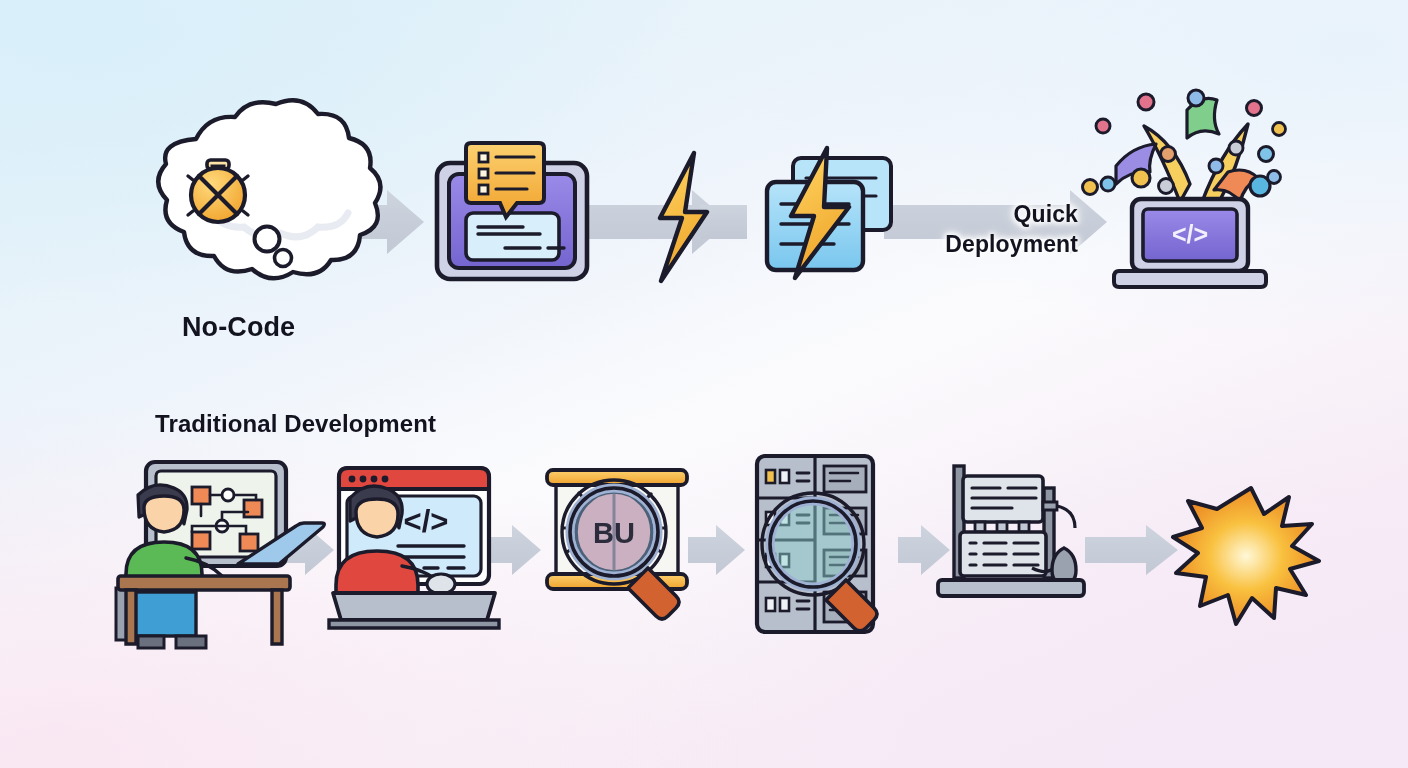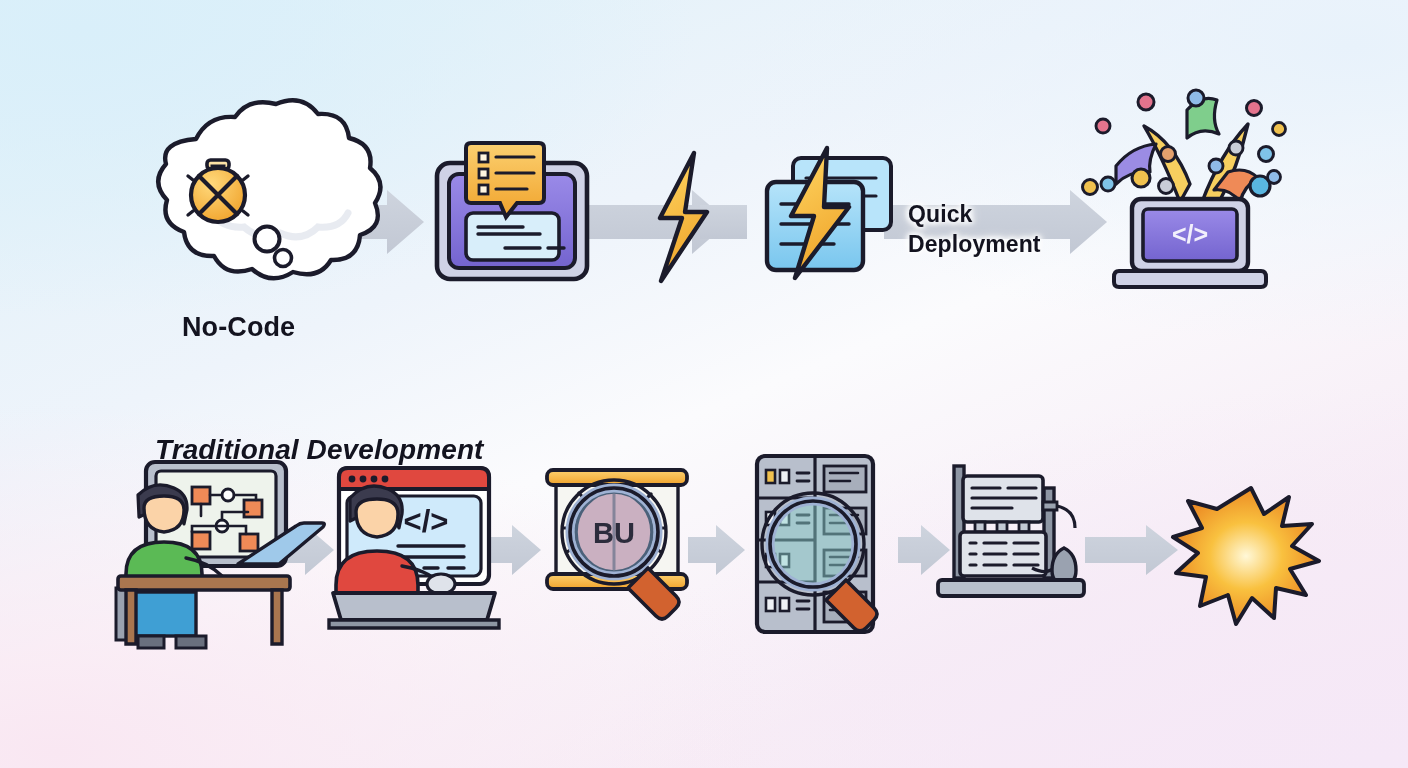--- a/index.html
+++ b/index.html
@@ -11,24 +11,24 @@
       radial-gradient(ellipse 75% 65% at 96% 6%, #e8f2fb 0%, rgba(232,242,251,0) 60%),
       radial-gradient(ellipse 80% 70% at 4% 98%, #f9e7f2 0%, rgba(249,231,242,0) 65%),
       radial-gradient(ellipse 85% 75% at 98% 99%,#f5e8f7 0%, rgba(245,232,247,0) 65%),
       linear-gradient(158deg,#ddf0f8 0%, #eef4fb 34%, #fbfbfd 52%, #f7edf6 78%, #f7e9f4 100%);
     position:relative;
   }
   .stage { position:absolute; inset:0; }
   .node  { position:absolute; }
   .lbl   { position:absolute; color:#13131f; font-weight:700; letter-spacing:.1px; white-space:pre-line; }
   #lbl-nocode      { left:158px; top:312px; font-size:27px;margin-left:24px; }
-  #lbl-traditional { left:155px; top:434px; font-size:28px;font-style:italic; }
+  #lbl-traditional { left:155px; top:410px; font-size:24px; }
   #lbl-quick {
     left:908px; top:200px; font-size:23px; line-height:1.30;
-    text-align:left; width:170px; z-index:6;
+    text-align:right; width:170px; z-index:6;
     text-shadow:0 0 5px #fbfcfe,0 0 9px #fbfcfe,0 0 14px #fbfcfe,1px 0 6px #fbfcfe,-1px 0 6px #fbfcfe;
   }
   svg { display:block; overflow:visible; }
 </style>
 </head>
 <body>
 
 <div class="stage">
 
   <svg class="node" style="left:0;top:0" width="1408" height="400">

